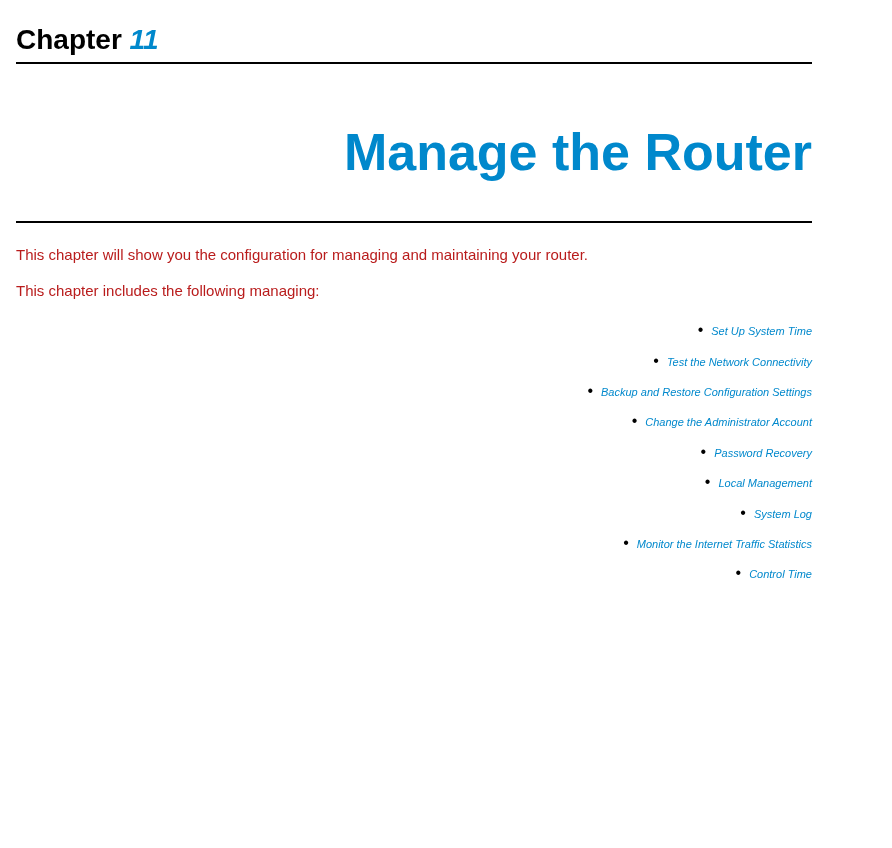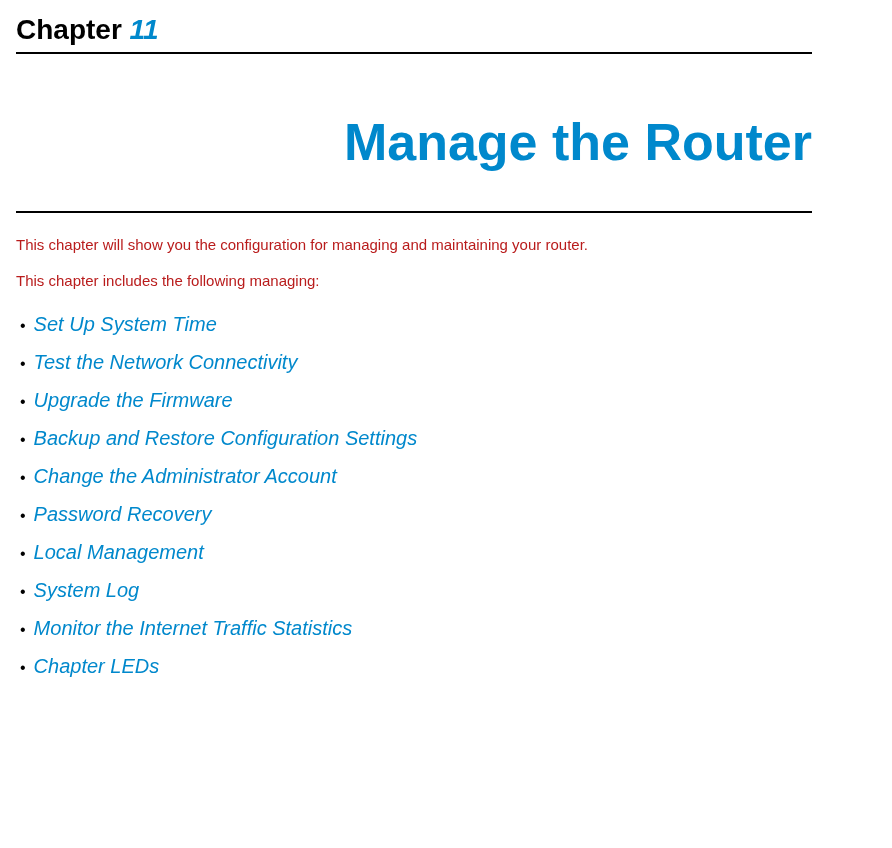--- a/index.html
+++ b/index.html
@@ -11,21 +11,21 @@
     body {
       width: 892px;
       min-height: 848px;
       background: #ffffff;
       font-family: Arial, Helvetica, sans-serif;
       color: #000000;
     }
 
     .page-container {
       width: 828px;
-      padding: 6px 16px;
+      padding: 16px 16px;
     }
 
     .chapter-header {
       border-bottom: 2px solid #000000;
       padding-top: 8px;
       padding-bottom: 6px;
       margin-bottom: 0;
     }
 
     .chapter-label {
@@ -61,26 +61,27 @@
       margin-bottom: 12px;
     }
 
     .sections-list {
       list-style: none;
       padding: 0;
       margin: 0;
     }
 
     .sections-list li {
-      font-size: 20px;
+      font-size: 11px;
       font-style: italic;
       color: #0088cc;
       line-height: 1.9;
       padding-left: 4px;
       position: relative;
+      text-align: right;
     }
 
     .sections-list li::before {
       content: "•";
       color: #000000;
       font-style: normal;
       margin-right: 8px;
       font-size: 16px;
     }
 
@@ -104,23 +105,22 @@
   <div class="title-section">
     <h1 class="page-title">Manage the Router</h1>
   </div>
 
   <p class="intro-text">This chapter will show you the configuration for managing and maintaining your router.</p>
   <p class="intro-text">This chapter includes the following managing:</p>
 
   <ul class="sections-list">
   <li><span class="section-link">Set Up System Time</span></li>
       <li><span class="section-link">Test the Network Connectivity</span></li>
-      <li><span class="section-link">Upgrade the Firmware</span></li>
       <li><span class="section-link">Backup and Restore Configuration Settings</span></li>
       <li><span class="section-link">Change the Administrator Account</span></li>
       <li><span class="section-link">Password Recovery</span></li>
       <li><span class="section-link">Local Management</span></li>
       <li><span class="section-link">System Log</span></li>
       <li><span class="section-link">Monitor the Internet Traffic Statistics</span></li>
-      <li><span class="section-link">Chapter LEDs</span></li>
+      <li><span class="section-link">Control Time</span></li>
     </ul>
 
 </div>
 
 </body></html>

